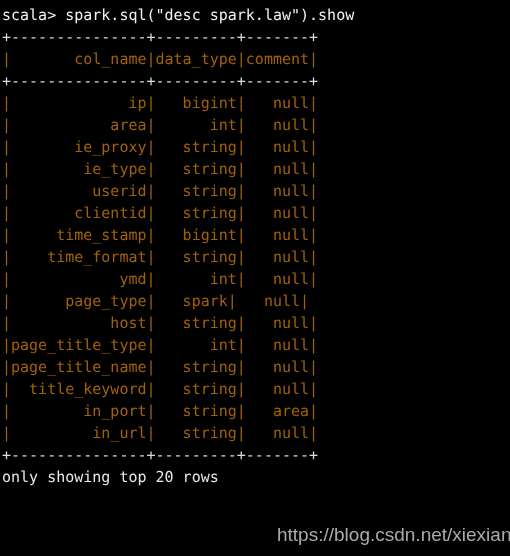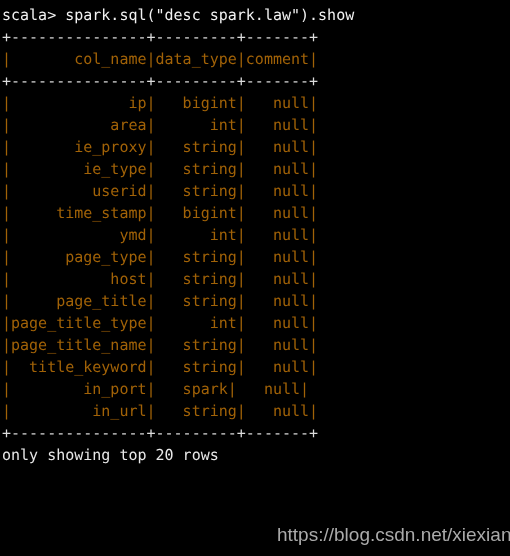--- a/index.html
+++ b/index.html
@@ -64,29 +64,30 @@
   <div class="line">|       col_name|data_type|comment|</div>
 
   <div class="line rule-line">+---------------+---------+-------+</div>
 
   <div id="table-body">
       <div class="line">|             ip|   bigint|   null|</div>
       <div class="line">|           area|      int|   null|</div>
       <div class="line">|       ie_proxy|   string|   null|</div>
       <div class="line">|        ie_type|   string|   null|</div>
       <div class="line">|         userid|   string|   null|</div>
+      <div class="line">|       clientid|   string|   null|</div>
       <div class="line">|     time_stamp|   bigint|   null|</div>
+      <div class="line">|    time_format|   string|   null|</div>
       <div class="line">|            ymd|      int|   null|</div>
-      <div class="line">|      page_type|   string|   null|</div>
+      <div class="line">|      page_type|   spark|   null|</div>
       <div class="line">|           host|   string|   null|</div>
-      <div class="line">|     page_title|   string|   null|</div>
       <div class="line">|page_title_type|      int|   null|</div>
       <div class="line">|page_title_name|   string|   null|</div>
       <div class="line">|  title_keyword|   string|   null|</div>
-      <div class="line">|        in_port|   spark|   null|</div>
+      <div class="line">|        in_port|   string|   area|</div>
       <div class="line">|         in_url|   string|   null|</div>
     </div>
 
   <div class="line rule-line">+---------------+---------+-------+</div>
 
   <div class="line footer-line">only showing top 20 rows</div>
 
   <div id="watermark">https://blog.csdn.net/xiexianyou666</div>
 
 </div>

